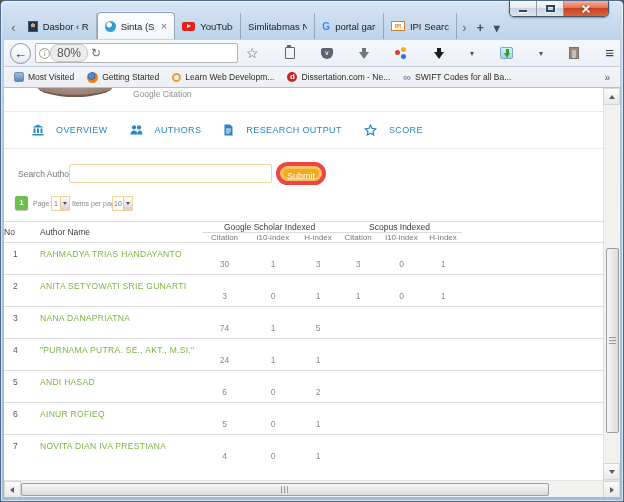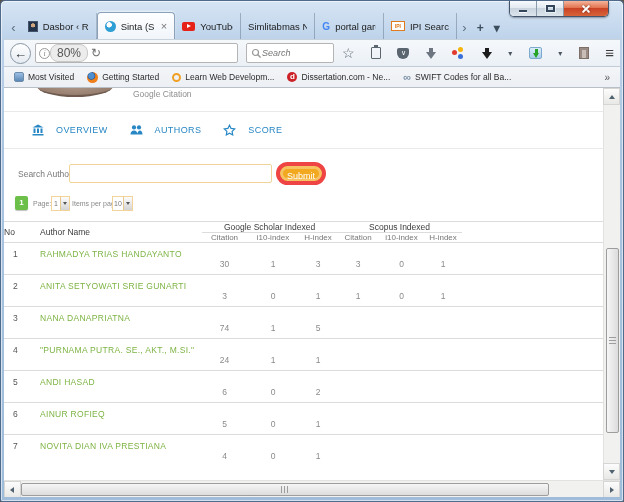--- a/index.html
+++ b/index.html
@@ -212,27 +212,20 @@
     <div class="tabstrip-btn">▾</div>
   </div>
 
   <div class="navbar">
     <div class="back-btn">←</div>
     <div class="urlbox">
       <span class="info-icon">i</span>
       <span class="zoom-badge">80%</span>
       <span class="reload-btn">↻</span>
     </div>
-    <div class="searchbox">
-      <svg width="11" height="11" viewBox="0 0 11 11">
-        <circle cx="4.5" cy="4.5" r="3" fill="none" stroke="#999" stroke-width="1.2"></circle>
-        <line x1="6.8" y1="6.8" x2="9.6" y2="9.6" stroke="#999" stroke-width="1.4"></line>
-      </svg>
-      <input placeholder="Search" style="">
-    </div>
     <div class="nav-icons">
       <span class="ni icon-star">☆</span>
       <span class="ni icon-clipboard"></span>
       <span class="ni icon-pocket">∨</span>
       <span class="ni arrow-dl"></span>
       <span class="ni icon-colors">
           <i></i>
           <i></i>
           <i></i>
         </span>
@@ -283,20 +276,29 @@
           </svg>
           <span>OVERVIEW</span>
         </div>
         <div class="pn-item">
           <svg width="13" height="12" viewBox="0 0 13 12">
             <circle cx="4" cy="3.4" r="2.1" fill="#2787c4"></circle>
               <circle cx="9" cy="3.4" r="2.1" fill="#2787c4"></circle>
             <path fill="#2787c4" d="M0.5 10.5c0-2.4 1.6-4 3.5-4s3.5 1.6 3.5 4z M7.3 10.5c.2-1.9 1-3.6 2.4-3.9 1.6-.3 2.8 1.6 2.8 3.9z"></path>
           </svg>
           <span>AUTHORS</span>
+        </div>
+        <div class="pn-item">
+          <svg width="11" height="12" viewBox="0 0 11 12">
+            <path fill="#2787c4" d="M1.5 0.5h5.5l2.5 2.5v8.5h-8z"></path>
+            <rect x="3" y="4.5" width="5" height="1" fill="#fff"></rect>
+              <rect x="3" y="6.5" width="5" height="1" fill="#fff"></rect>
+              <rect x="3" y="8.5" width="3.5" height="1" fill="#fff"></rect>
+          </svg>
+          <span>RESEARCH OUTPUT</span>
         </div>
         <div class="pn-item">
           <svg width="13" height="13" viewBox="0 0 13 13">
             <path fill="none" stroke="#2787c4" stroke-width="1.2" d="M6.5 1.2l1.6 3.2 3.6.5-2.6 2.5.6 3.6-3.2-1.7-3.2 1.7.6-3.6L1.3 4.9l3.6-.5z"></path>
           </svg>
           <span>SCORE</span>
         </div>
       </div>
       <div class="hr hr2"></div>
 

